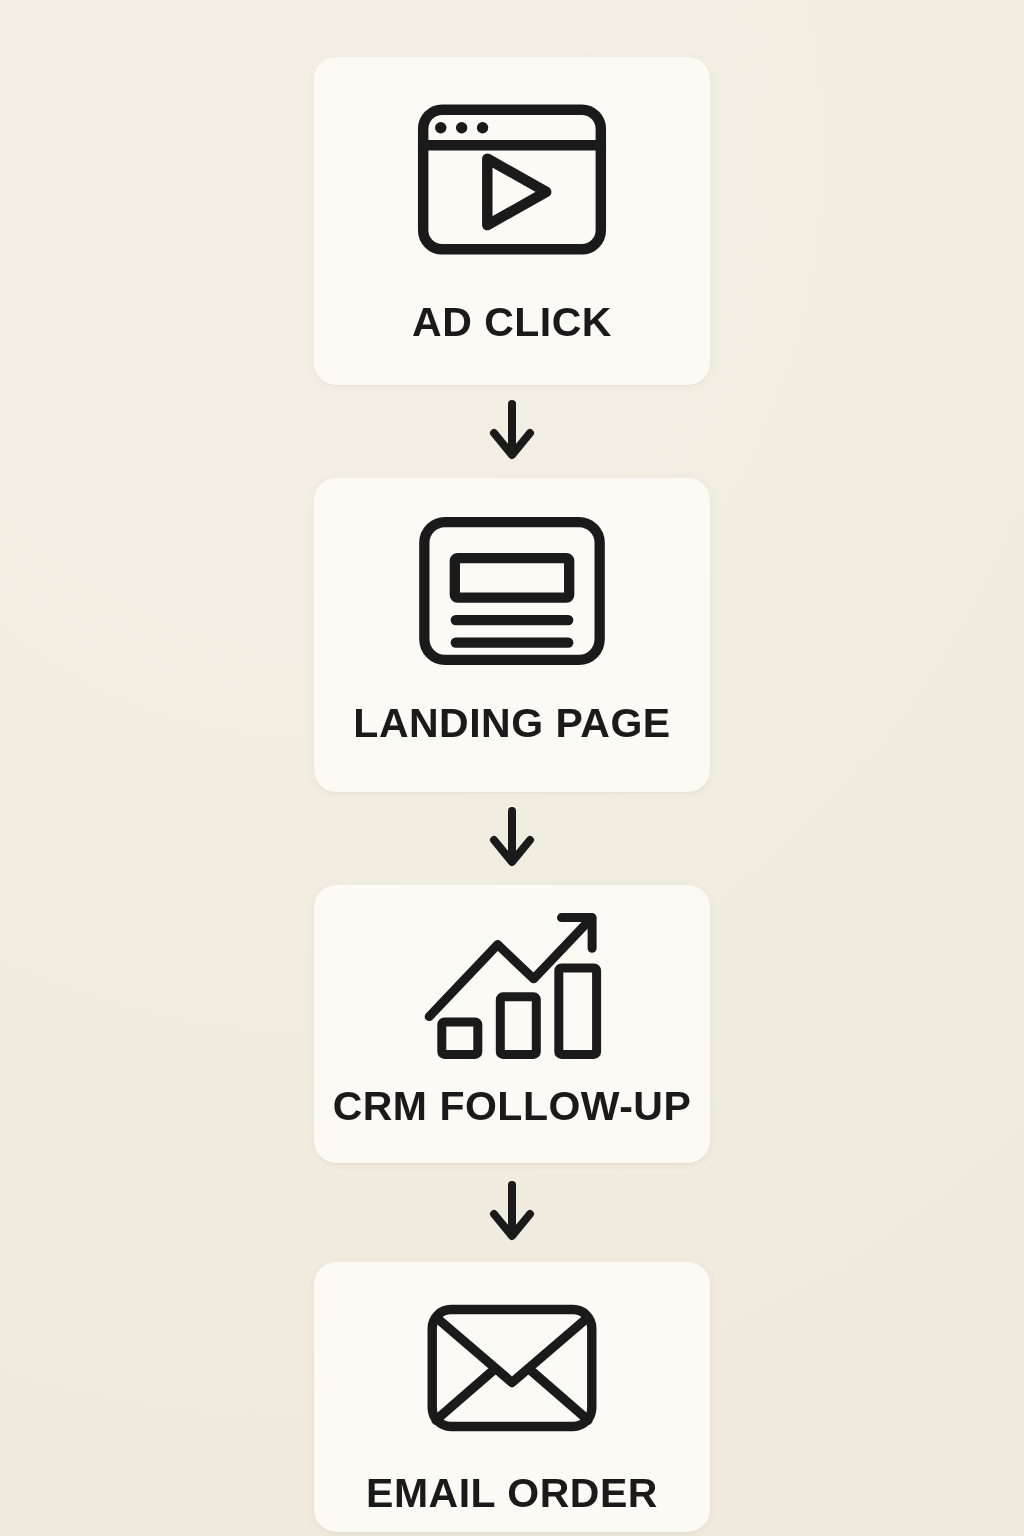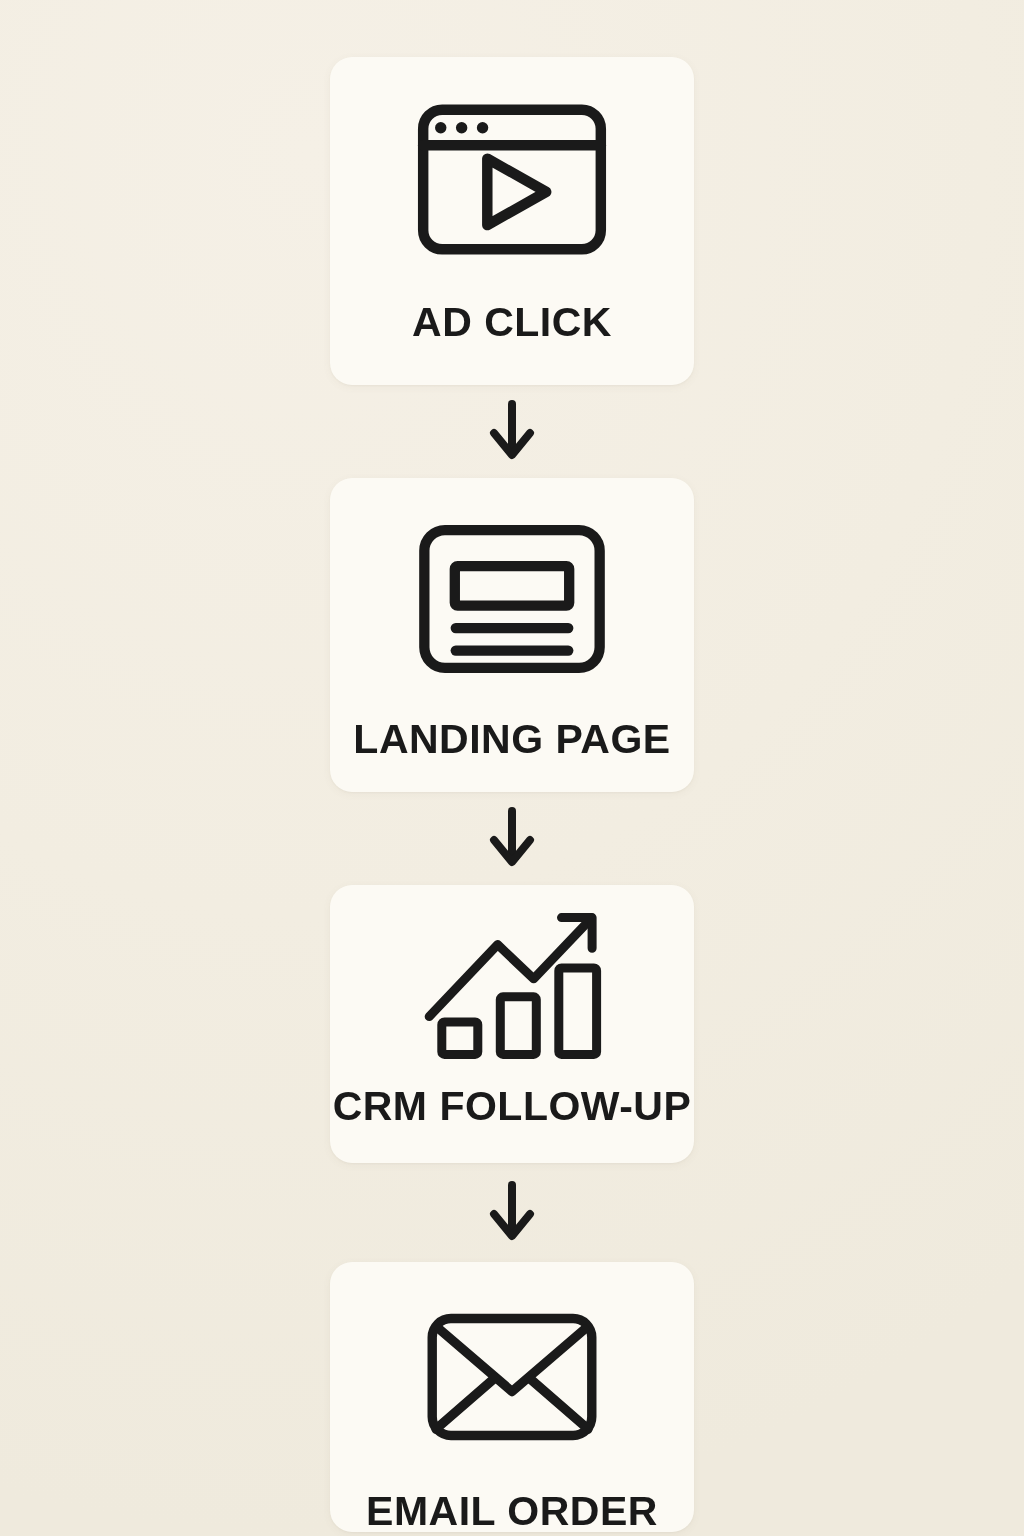--- a/index.html
+++ b/index.html
@@ -11,32 +11,32 @@
   }
   .flow {
     width: 364px;
     margin: 0 auto;
     padding-top: 57px;
     display: flex;
     flex-direction: column;
     align-items: center;
   }
   .card {
-    width: 364px;
+    width: 396px;
     background: #fcfaf4;
     border-radius: 22px;
     box-shadow: 0 2px 8px rgba(120, 110, 85, 0.06), 0 1px 2px rgba(120, 110, 85, 0.05);
     display: flex;
     flex-direction: column;
     align-items: center;
   }
   .card-1 { height: 328px; padding-bottom: 42px; }
-  .card-2 { height: 314px; padding-bottom: 32px; }
+  .card-2 { height: 314px; padding-bottom: 48px; }
   .card-3 { height: 278px; padding-bottom: 36px; }
-  .card-4 { height: 270px; }
+  .card-4 { height: 270px; padding-bottom: 18px; }
   .icon-wrap {
     flex: 1;
     display: flex;
     align-items: center;
     justify-content: center;
   }
   .step-label {
     color: #1a1a1a;
     font-weight: 700;
     font-size: 41px;

